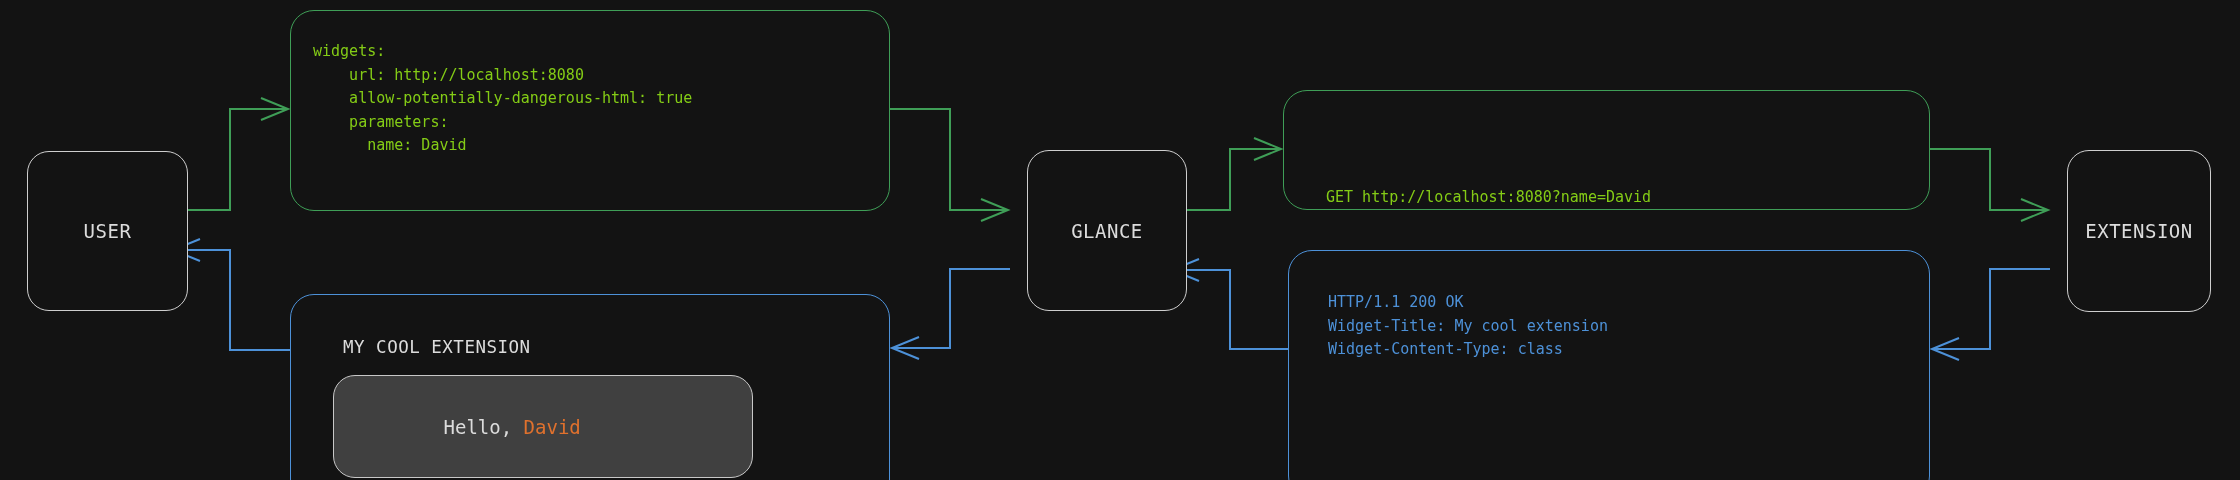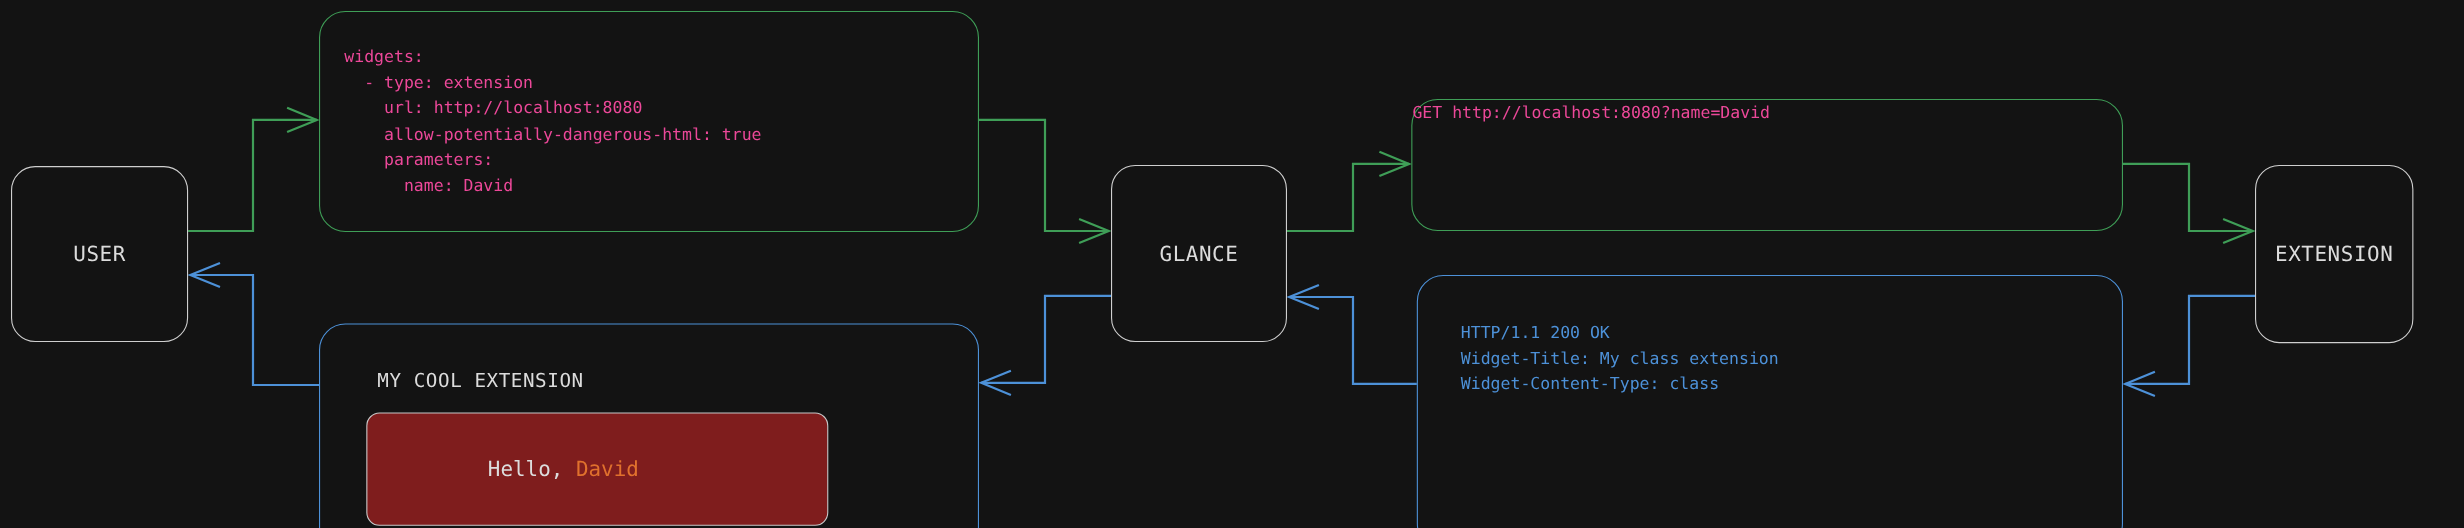--- a/index.html
+++ b/index.html
@@ -23,64 +23,66 @@
     border: 1.5px solid #cfcfcf;
     border-radius: 22px;
     background: #131313;
     display: flex;
     align-items: center;
     justify-content: center;
     color: #dcdcdc;
     font-size: 19px;
     letter-spacing: 0.5px;
     z-index: 1;
+    margin-left: 17px;
   }
   .bigbox {
     position: absolute;
     box-sizing: border-box;
     border-radius: 24px;
     background: #131313;
     z-index: 1;
   }
   .bigbox.green { border: 1.5px solid #3f9e57; }
   .bigbox.blue  { border: 1.5px solid #4d91d8; }
   .code {
     font-size: 15px;
     line-height: 23.5px;
   }
   .code-line { min-height: 23.5px; white-space: pre; }
-  .green-text { color: #ec4899; }
+  .green-text { color: #84cc16; }
   .blue-text  { color: #4d91d8; }
   #config-box { padding: 29px 0 0 22px; }
   #response-box { padding: 40px 0 0 39px; }
   #request-box {
     display: flex;
-    align-items: flex-start;
+    align-items: flex-end;
+    padding-left: 42px;
   }
   #widget-box { }
   .widget-title {
     position: absolute;
     left: 52px;
     top: 40px;
     color: #dcdcdc;
     font-size: 17.5px;
     line-height: 24px;
     letter-spacing: 0.5px;
     white-space: pre;
   }
   .inner-box {
     position: absolute;
     box-sizing: border-box;
     left: 42px;
     top: 80px;
     width: 420px;
     height: 103px;
     border: 1.5px solid #c8c8c8;
-    border-radius: 12px;
-    background: #7f1d1d;
+    border-radius: 22px;
+    background: #404040;
     display: flex;
     align-items: center;
     padding-left: 18px;
   }
   .greeting { font-size: 19px; white-space: pre; }
   .greeting .prefix { color: #dcdcdc; }
   .greeting .name   { color: #e0712d; }
 </style>
 </head>
 <body>
@@ -111,21 +113,20 @@
       <path d="M200 239 L173 250 L200 261"></path>
     </g>
   </svg>
 
   <div class="node" style="left:10px; top:151px; width:161px; height:160px;">
     <span>USER</span>
   </div>
 
   <div id="config-box" class="bigbox green code green-text" style="left:290px; top:10px; width:600px; height:201px;">
     <div class="code-line">widgets:</div>
-    <div class="code-line">  - type: extension</div>
     <div class="code-line">    url: http://localhost:8080</div>
     <div class="code-line">    allow-potentially-dangerous-html: true</div>
     <div class="code-line">    parameters:</div>
     <div class="code-line">      name: David</div>
   </div>
 
   <div id="widget-box" class="bigbox blue" style="left:290px; top:250px; width:600px; height:220px;margin-top:44px;">
     <div class="widget-title">MY COOL EXTENSION</div>
     <div class="inner-box">
       <div class="greeting">
@@ -137,21 +138,21 @@
   <div class="node" style="left:1010px; top:150px; width:160px; height:161px;">
     <span>GLANCE</span>
   </div>
 
   <div id="request-box" class="bigbox green code green-text" style="left:1283px; top:90px; width:647px; height:120px;">
     <span class="code-line">GET http://localhost:8080?name=David</span>
   </div>
 
   <div id="response-box" class="bigbox blue code blue-text" style="left:1288px; top:250px; width:642px; height:250px;">
     <div class="code-line">HTTP/1.1 200 OK</div>
-    <div class="code-line">Widget-Title: My class extension</div>
+    <div class="code-line">Widget-Title: My cool extension</div>
     <div class="code-line">Widget-Content-Type: class</div>
     <div class="code-line"></div>
   </div>
 
   <div class="node" style="left:2050px; top:150px; width:144px; height:162px;">
     <span>EXTENSION</span>
   </div>
 
 </div>
 

